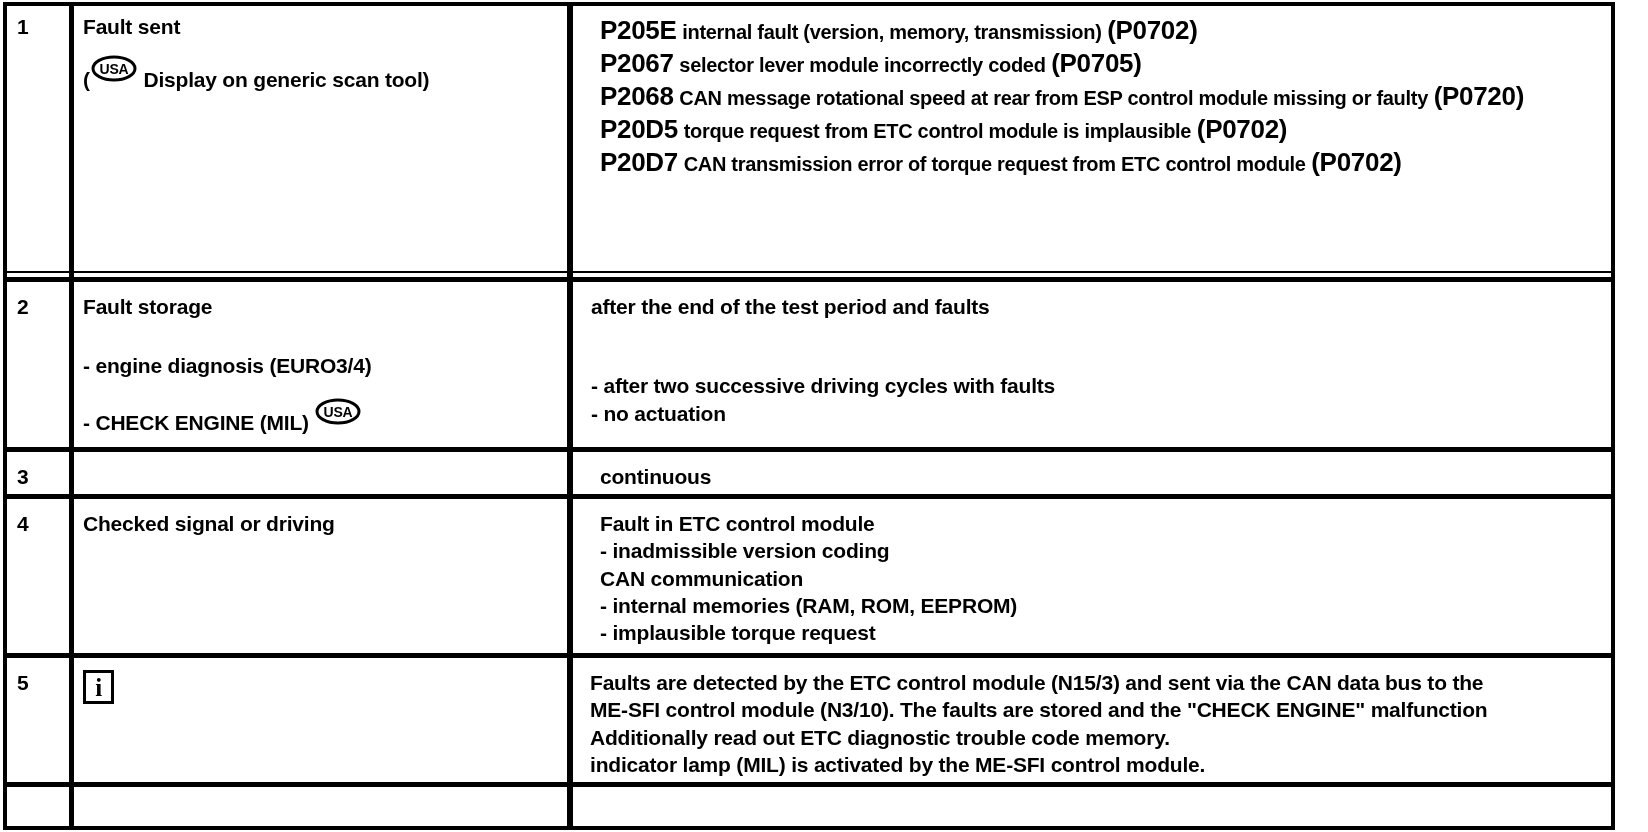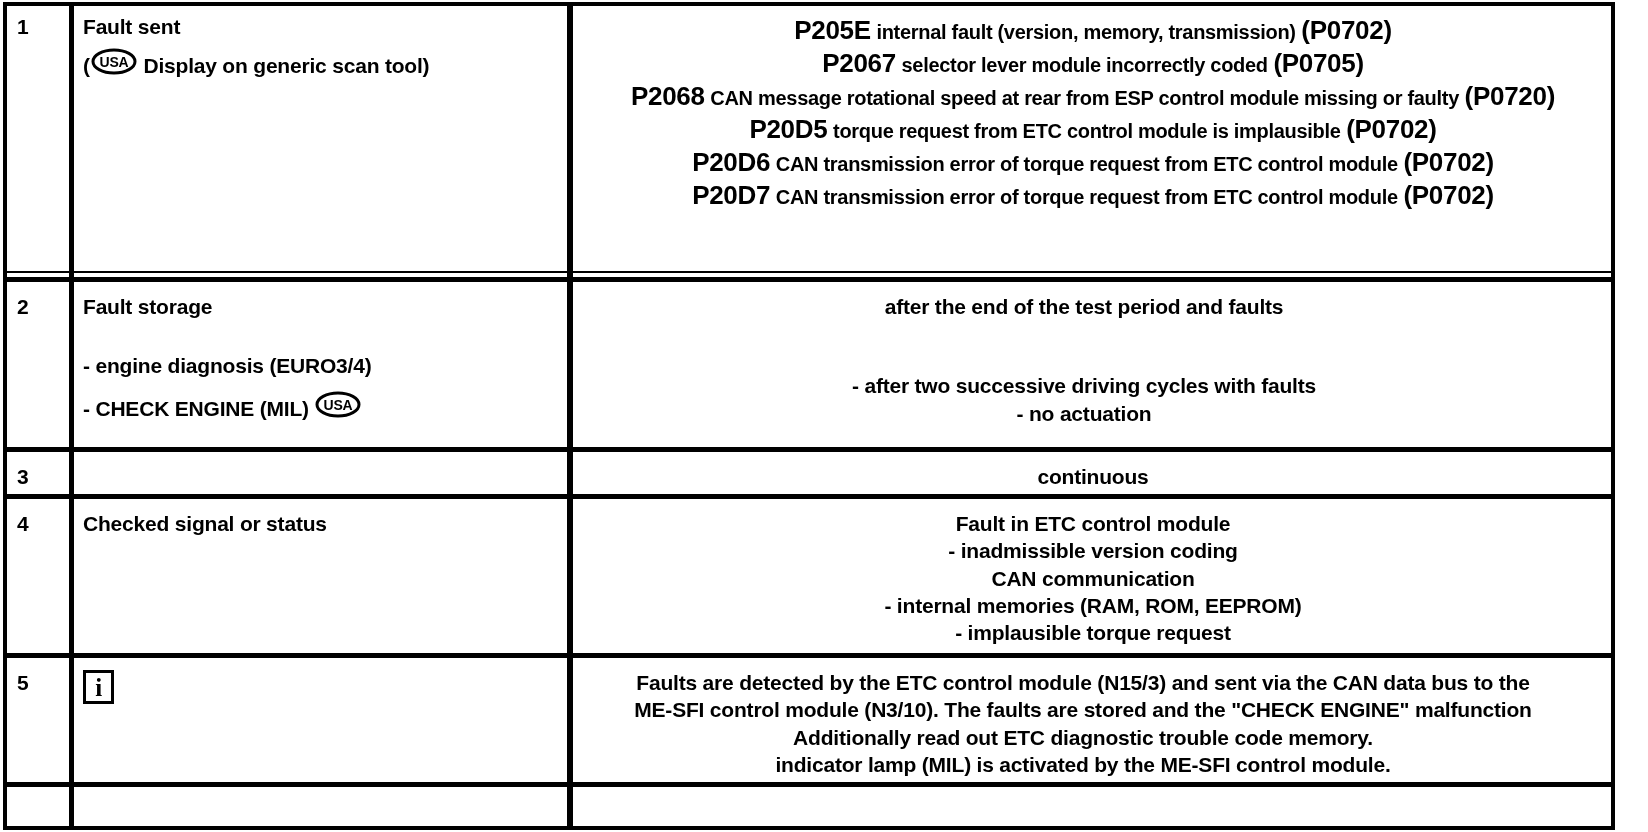--- a/index.html
+++ b/index.html
@@ -25,21 +25,21 @@
   
   .cell {
     box-sizing: border-box;
     padding: 7px 8px 8px 9px;
     font-size: 21px;
     font-weight: bold;
     line-height: 1.30;
     letter-spacing: -0.2px;
   }
   .cell.num { padding-left: 10px; }
-  .cell.value { padding-left: 13px; text-align: center; }
+  .cell.value { padding-left: 27px; }
 
   
   
   .frame-top, .frame-bottom, .frame-left, .frame-right {
     position: absolute;
     background: #000;
   }
   .frame-top    { left: 3px;  top: 2px;    width: 1612px; height: 4px; }
   .frame-bottom { left: 3px;  top: 826px;  width: 1612px; height: 4px; }
   .frame-left   { left: 3px;  top: 2px;    width: 4px;    height: 828px; }
@@ -87,21 +87,21 @@
 
   .blank-line { display: block; height: 22px; }
 
   
   .usa-badge {
     display: inline-block;
     position: relative;
     width: 46px;
     height: 27px;
     vertical-align: -7px;
-    margin: 5px 1px;
+    margin: 12px 1px;
   }
   .usa-badge svg { display: block; }
 
   
   .info-icon {
     display: inline-block;
     width: 31px;
     height: 34px;
     border: 3px solid #000;
     box-sizing: border-box;
@@ -163,25 +163,20 @@
       <span class="oem">(P0705)</span>
     </div>
     <div class="fault-line wrap">
       <span class="code">P2068</span>
       <span class="desc">CAN message rotational speed at rear from ESP control module missing or faulty</span>
       <span class="oem">(P0720)</span>
     </div>
     <div class="fault-line">
       <span class="code">P20D5</span>
       <span class="desc">torque request from ETC control module is implausible</span>
-      <span class="oem">(P0702)</span>
-    </div>
-    <div class="fault-line">
-      <span class="code">P20D6</span>
-      <span class="desc">CAN transmission error of torque request from ETC control module</span>
       <span class="oem">(P0702)</span>
     </div>
     <div class="fault-line">
       <span class="code">P20D7</span>
       <span class="desc">CAN transmission error of torque request from ETC control module</span>
       <span class="oem">(P0702)</span>
     </div>
   </div>
 
   <div style="position:absolute;left:7px;top:286px;width:62px;" class="cell num">2</div>
@@ -212,21 +207,21 @@
 
   <div style="position:absolute;left:7px;top:456px;width:62px;" class="cell num">3</div>
 
 
   <div style="position:absolute;left:573px;top:456px;width:1035px;" class="cell value">
     <div class="sub-line">continuous</div>
   </div>
 
   <div style="position:absolute;left:7px;top:503px;width:62px;" class="cell num">4</div>
 
-  <div style="position:absolute;left:74px;top:503px;width:490px;" class="cell">Checked signal or status</div>
+  <div style="position:absolute;left:74px;top:503px;width:490px;" class="cell">Checked signal or driving</div>
 
   <div style="position:absolute;left:573px;top:503px;width:1035px;" class="cell value">
     <div class="sub-line">Fault in ETC control module</div>
     <div class="sub-line">- inadmissible version coding</div>
     <div class="sub-line">CAN communication</div>
     <div class="sub-line">- internal memories (RAM, ROM, EEPROM)</div>
     <div class="sub-line">- implausible torque request</div>
   </div>
 
   <div style="position:absolute;left:7px;top:662px;width:62px;" class="cell num">5</div>

